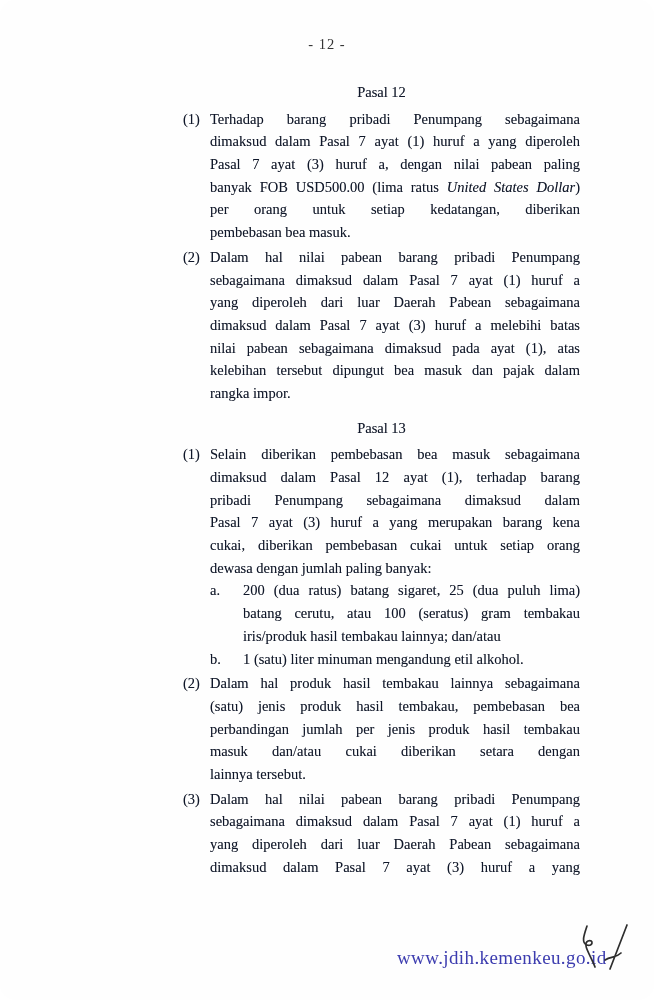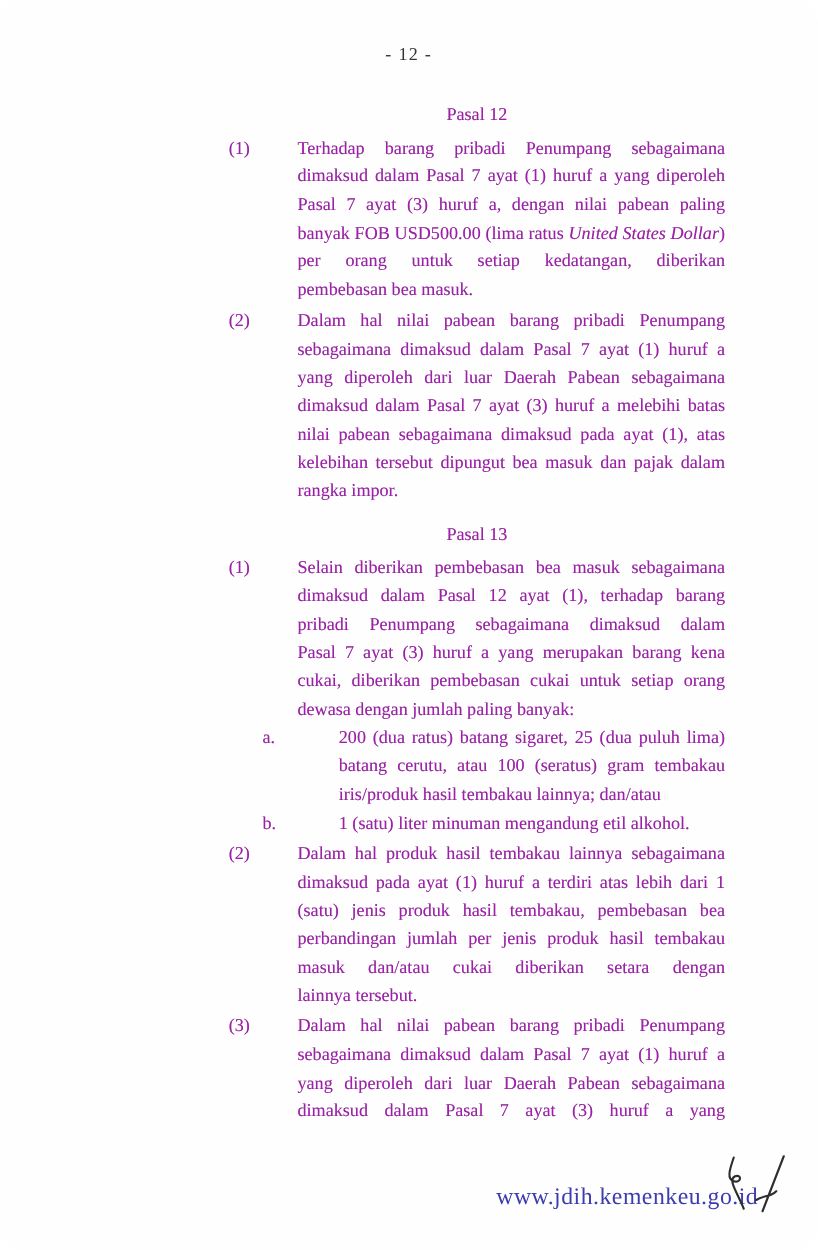--- a/index.html
+++ b/index.html
@@ -17,21 +17,21 @@
   }
   .pagenum {
     position:absolute; top:36px; left:0; width:654px;
     text-align:center;
     font-size:14.5px; letter-spacing:1px;
     color:#333;
   }
   .content {
     position:absolute; left:183px; top:81px; width:397px;
     font-size:14.5px; line-height:22.7px;
-    color:#a21caf;
+    color:#0f172a;
     text-shadow:0 0 .5px rgba(45,45,45,.4);
   }
   .heading {
     text-align:center;
     margin:12px 0 4px 0;
     line-height:22.7px;
   }
   .heading:first-child { margin-top:0; }
   .item {
     display:grid;
@@ -42,21 +42,20 @@
   .subitem {
     display:grid;
     grid-template-columns:33px 1fr;
   }
   .ln {
     text-align:justify;
     text-align-last:justify;
     height:22.7px;
     overflow:visible;
     white-space:normal;
-    margin-left:28px;
   }
   .ln.endline { text-align-last:left; }
   .watermark {
     position:absolute; left:397px; top:947px;
     font-size:19px; letter-spacing:.4px;
     font-family:Liberation Serif, serif;
   }
   .paraf {
     position:absolute; left:570px; top:912px;
     width:70px; height:78px;
@@ -117,21 +116,20 @@
             <div>
               <div class="ln endline">1 (satu) liter minuman mengandung etil alkohol.</div>
             </div>
           </div>
         </div>
       </div>
       <div class="item">
         <div class="marker">(2)</div>
         <div>
           <div class="ln">Dalam hal produk hasil tembakau lainnya sebagaimana</div>
-          <div class="ln">dimaksud pada ayat (1) huruf a terdiri atas lebih dari 1</div>
           <div class="ln">(satu) jenis produk hasil tembakau, pembebasan bea</div>
           <div class="ln">perbandingan jumlah per jenis produk hasil tembakau</div>
           <div class="ln">masuk dan/atau cukai diberikan setara dengan</div>
           <div class="ln endline">lainnya tersebut.</div>
         </div>
       </div>
       <div class="item">
         <div class="marker">(3)</div>
         <div>
           <div class="ln">Dalam hal nilai pabean barang pribadi Penumpang</div>

